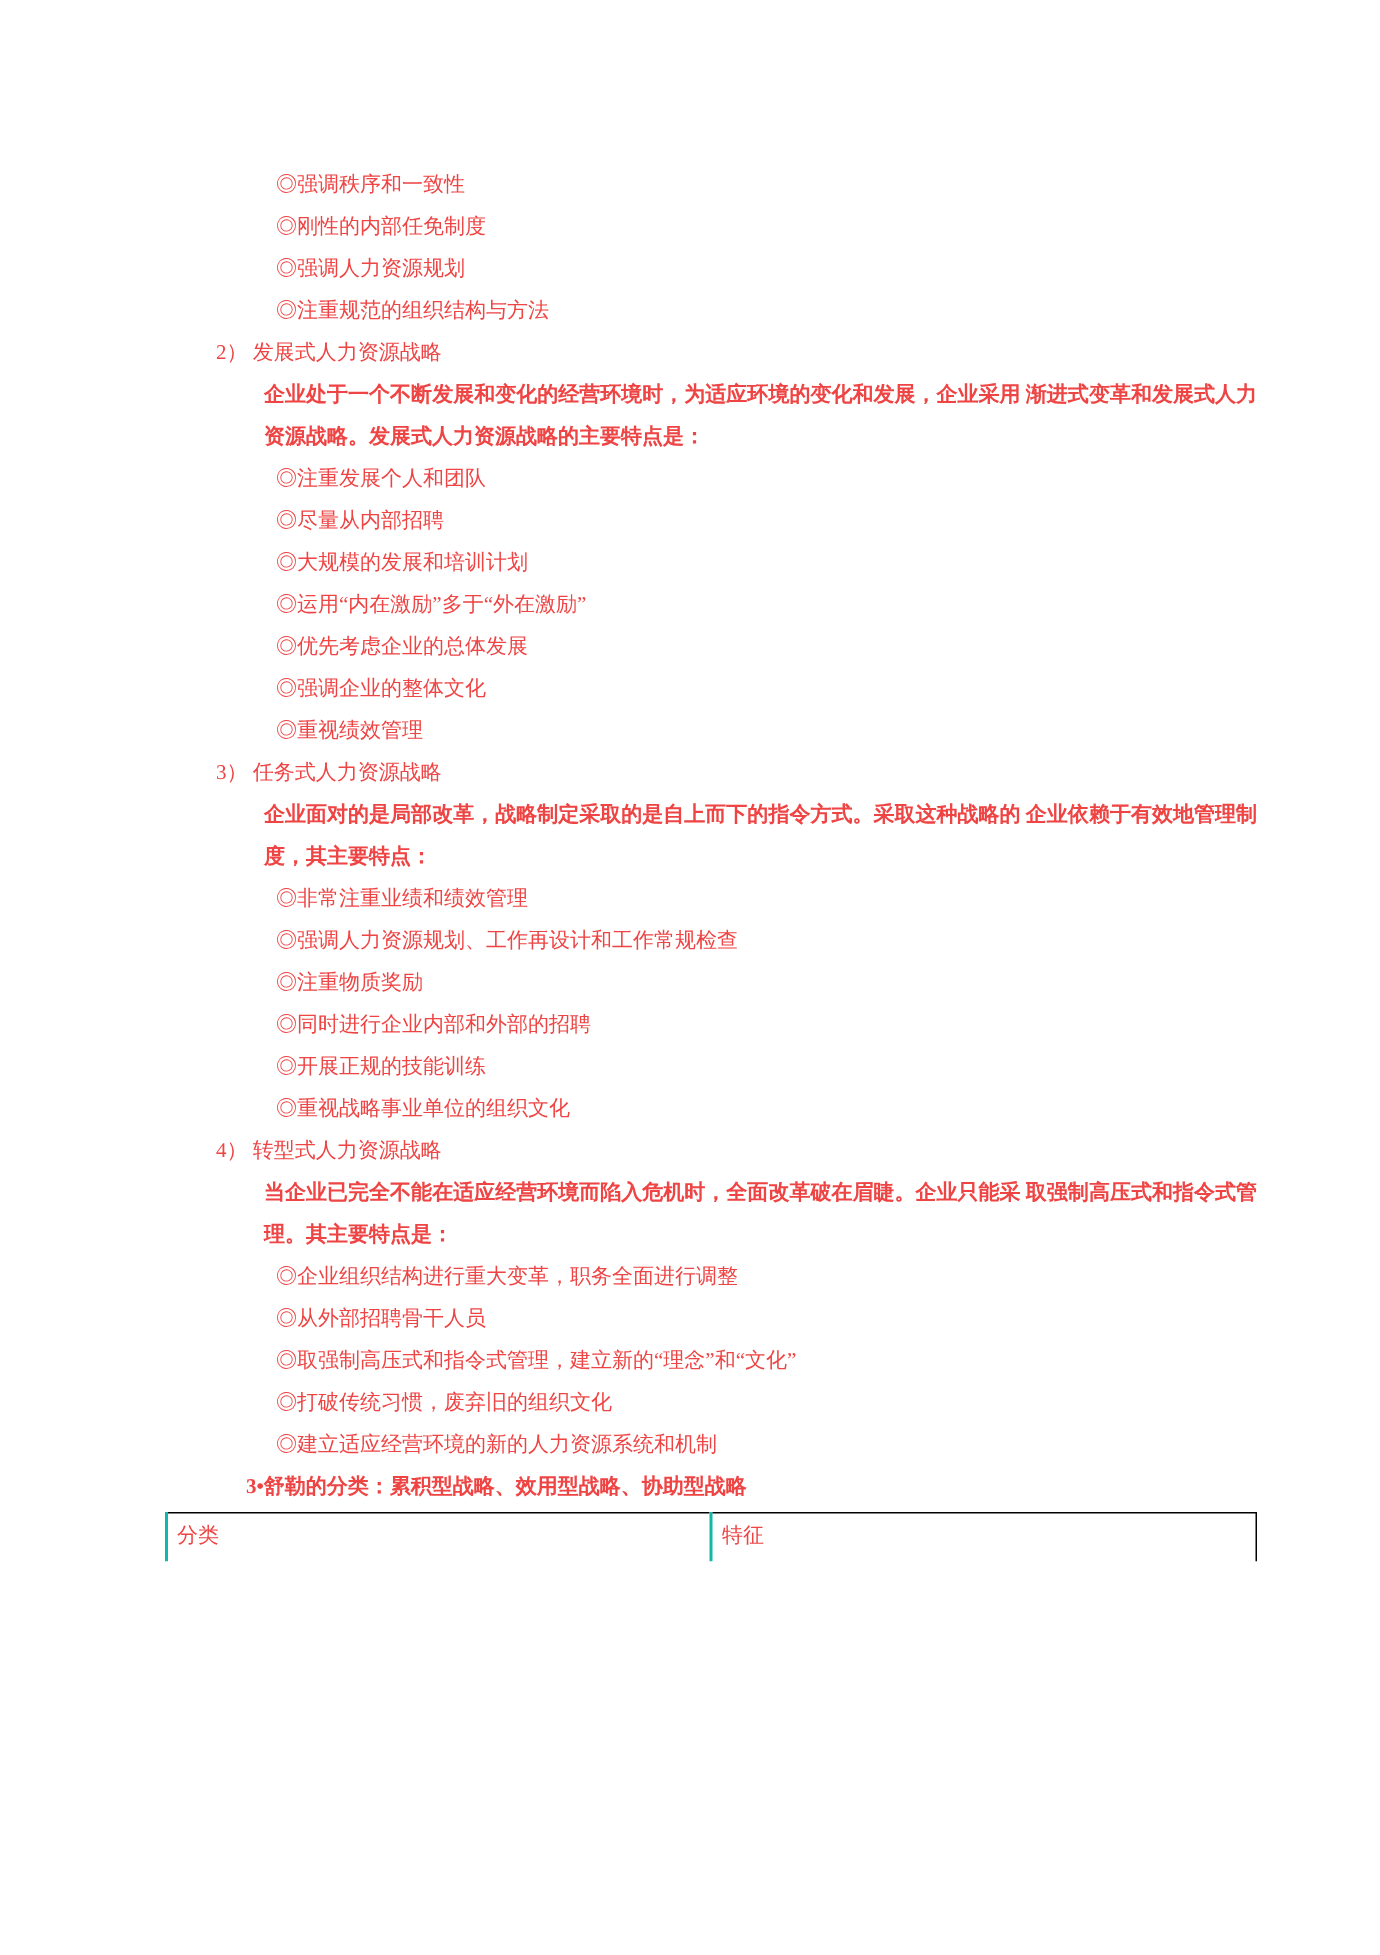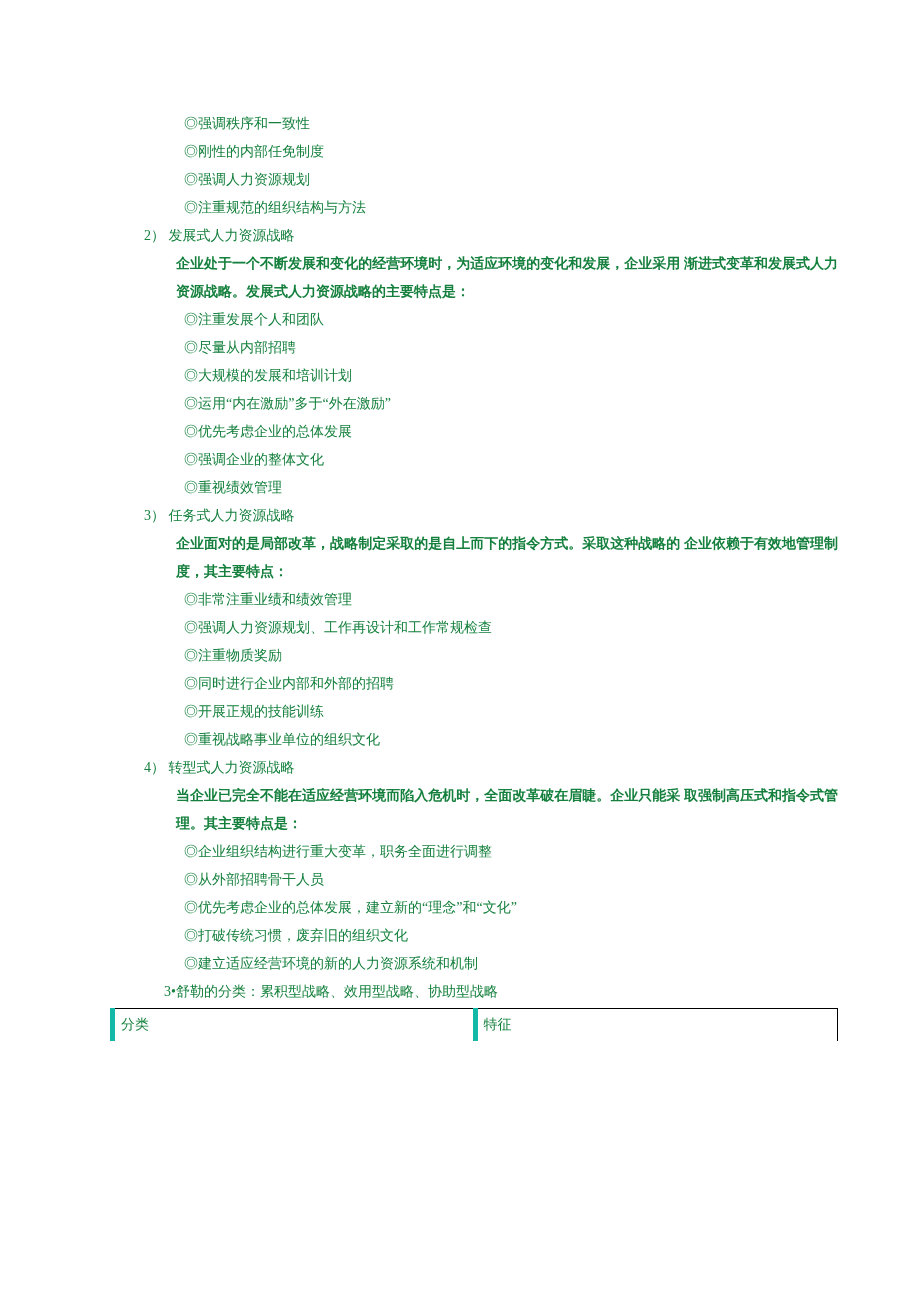--- a/index.html
+++ b/index.html
@@ -5,37 +5,37 @@
   body {
     margin: 0;
     padding: 0;
     background: #fff;
     font-family: "SimSun", "宋体", serif;
     width: 920px;
   }
   .page {
     padding: 110px 82px 0 110px;
     font-size: 14px;
-    color: #15803d;
+    color: #ef4444;
     line-height: 2.0;
   }
   .bullet-group { padding-left: 74px; }
   .numbered { padding-left: 34px; }
   .numbered .label { display:inline-block; }
   .para { padding-left: 66px; text-align: justify; font-weight: bold; }
-  .heading3 { padding-left: 54px; }
+  .heading3 { padding-left: 54px; font-weight: bold; }
   table.feat {
     border-collapse: collapse;
     width: 100%;
     margin-top: 2px;
     font-size: 14px;
   }
   table.feat td {
     border-top: 1px solid #000;
-    border-left: 5px solid #14b8a6;
+    border-left: 2px solid #14b8a6;
     border-right: 1px solid #000;
     padding: 2px 6px;
     vertical-align: top;
   }
   table.feat td:first-child { width: 50%; }
 </style>
 </head>
 <body>
 
 <div class="page">
@@ -68,21 +68,21 @@
     <div>◎同时进行企业内部和外部的招聘</div>
     <div>◎开展正规的技能训练</div>
     <div>◎重视战略事业单位的组织文化</div>
   </div>
 
   <div class="numbered"><span class="label">4） 转型式人力资源战略</span></div>
   <div class="para">当企业已完全不能在适应经营环境而陷入危机时，全面改革破在眉睫。企业只能采 取强制高压式和指令式管理。其主要特点是：</div>
   <div class="bullet-group">
     <div>◎企业组织结构进行重大变革，职务全面进行调整</div>
     <div>◎从外部招聘骨干人员</div>
-    <div>◎优先考虑企业的总体发展，建立新的“理念”和“文化”</div>
+    <div>◎取强制高压式和指令式管理，建立新的“理念”和“文化”</div>
     <div>◎打破传统习惯，废弃旧的组织文化</div>
     <div>◎建立适应经营环境的新的人力资源系统和机制</div>
   </div>
 
   <div class="heading3">3•舒勒的分类：累积型战略、效用型战略、协助型战略</div>
 
   <table class="feat">
     <tbody>
         <tr>
       <td>分类</td>

